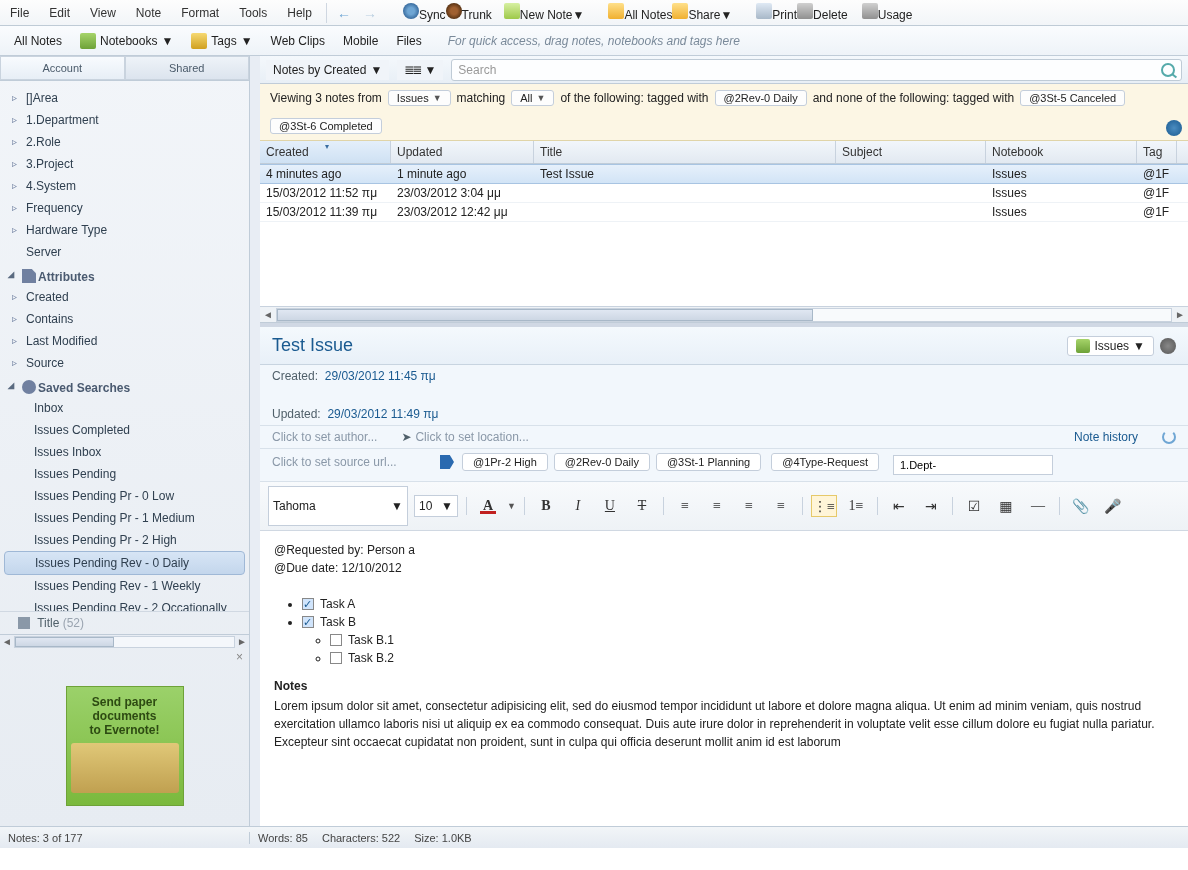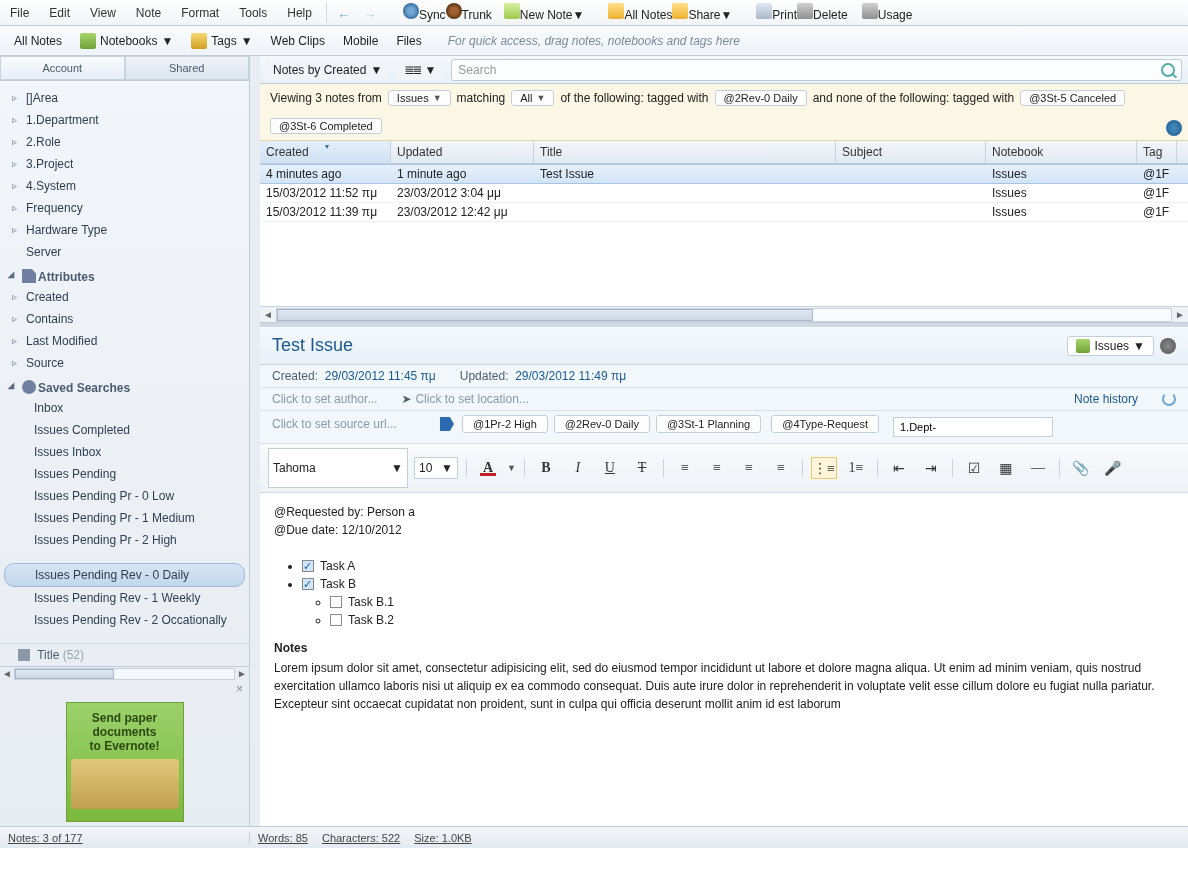--- a/index.html
+++ b/index.html
@@ -26,28 +26,28 @@
 .account-tabs .tab.active{ background:linear-gradient(#f8fbfe,#e7eef6);}
 .tree { padding:6px 4px; font-size:12px; color:#304050; overflow:auto;}
 .tree .tree-item { padding:2px 4px 2px 22px; position:relative; line-height:18px;}
 .tree .tree-item.expandable::before{ content:"▹"; position:absolute; left:8px; top:2px; font-size:10px; color:#7080a0;}
 .tree .section-head { font-weight:bold; color:#4a5a70; padding:6px 4px 2px 18px; position:relative;}
 .tree .section-head::before{ content:"◢"; position:absolute; left:4px; top:7px; font-size:8px; color:#5a6a80;}
 .tree .section-head .little-icon{ width:14px; height:14px; display:inline-block; vertical-align:-2px; margin-right:2px;}
 .tree .sticon-attr{ background:#7080a0; clip-path: polygon(0 0,70% 0,100% 30%,100% 100%,0 100%);}
 .tree .sticon-search{ background:#7080a0; border-radius:50%; position:relative;}
 .tree .saved-item { padding:2px 4px 2px 30px; line-height:18px;}
-.tree .saved-item.selected{ background:linear-gradient(#d7e5f5,#c3d6ec); border:1px solid #9fb8d6; border-radius:10px;margin-top:12px;}
+.tree .saved-item.selected{ background:linear-gradient(#d7e5f5,#c3d6ec); border:1px solid #9fb8d6; border-radius:4px;}
 .trash-row{ padding:4px 4px 4px 18px; color:#50606a; border-top:1px solid #d0d8e2;}
 .trash-row .cnt{ color:#9aa4b0;}
 .sb-scroll{ height:14px; background:#e8edf4; border-top:1px solid #c0ccd8; display:flex; align-items:center; justify-content:space-between; padding:0 2px; font-size:10px; color:#666;}
 .sb-scroll .track{ flex:1; height:12px; background:#f4f7fb; border:1px solid #c8d2de; margin:0 2px; position:relative;}
 .sb-scroll .thumb{ position:absolute; top:0; left:0; width:45%; height:100%; background:linear-gradient(#e0e7f2,#cdd7e4); border:1px solid #a8b8c8;}
 .close-x{ text-align:right; padding:2px 6px; color:#888;}
-.promo{ margin:4px auto; width:118px; height:120px; background:linear-gradient(#9bd16a,#7ab93d); border:1px solid #6ea238; text-align:center; padding:8px 4px; font-weight:bold; color:#2d4a12; font-size:12px;}
+.promo{ margin:20px auto; width:118px; height:120px; background:linear-gradient(#9bd16a,#7ab93d); border:1px solid #6ea238; text-align:center; padding:8px 4px; font-weight:bold; color:#2d4a12; font-size:12px;}
 .main { flex:1; display:flex; flex-direction:column; background:#fff;}
 .viewbar{ display:flex; align-items:center; height:28px; background:linear-gradient(#f4f8fc,#e8eff6); border-bottom:1px solid #c0ccd8; padding:0 6px; gap:8px;}
 .viewbar .dropdown{ background:#f0f4f9; border:1px solid transparent; padding:2px 6px; display:flex; align-items:center; gap:4px;}
 .search-box{ flex:1; height:22px; display:flex; align-items:center; background:#fdfeff; border:1px solid #bfcbd6; border-radius:3px; padding:0 6px; color:#999;}
 .search-box .mag{ width:14px; height:14px; border:2px solid #5aa; border-radius:50%; margin-left:auto; position:relative;}
 .search-box .mag::after{content:""; position:absolute; width:5px; height:2px; background:#5aa; bottom:-2px; right:-4px; transform:rotate(40deg);}
 .filterbar{ padding:6px 10px; background:#fcf6e4; border-bottom:1px solid #e0d4a8; font-size:12px; display:flex; flex-wrap:wrap; align-items:center; gap:6px; position:relative;}
 .pill{ display:inline-flex; align-items:center; gap:4px; background:#fdfdfd; border:1px solid #c4cedb; border-radius:3px; padding:1px 8px; font-size:11px;}
 .pill .dd{ font-size:9px; color:#555;}
 .filterbar .person-ic{ position:absolute; right:6px; bottom:4px; width:16px; height:16px; background:radial-gradient(circle,#4a8cc0,#1a5a90); border-radius:50%;}
@@ -62,21 +62,21 @@
 .nl-row.sel{ background:linear-gradient(#e6f0fb,#d2e4f6); border-top:1px solid #a8c4e2; border-bottom:1px solid #a8c4e2;}
 .nl-scroll{ height:16px; display:flex; align-items:center; border-top:1px solid #c8d2de; background:#eef2f6;}
 .nl-scroll .arr{ width:16px; text-align:center; color:#666; font-size:10px;}
 .nl-scroll .trk{ flex:1; height:14px; border:1px solid #c8d2de; background:#f8fafc; position:relative;}
 .nl-scroll .thmb{ position:absolute; top:0; left:0; height:100%; width:60%; background:linear-gradient(#e0e7f2,#cdd7e4); border:1px solid #a8b8c8;}
 .editor{ flex:1; display:flex; flex-direction:column; border-top:4px solid #d0d8e4;}
 .ed-head{ background:linear-gradient(#f4f9fd,#e8f0f8); border-bottom:1px solid #c8d4e0; padding:8px 12px; display:flex; align-items:center; justify-content:space-between;}
 .ed-title{ color:#1a5a90; font-size:18px; font-weight:normal;}
 .nb-badge{ display:flex; align-items:center; gap:4px; background:#fff; border:1px solid #c4cedb; border-radius:3px; padding:2px 8px; font-size:12px;}
 .globe{ width:16px;height:16px;border-radius:50%; background:radial-gradient(circle,#888,#555); margin-left:6px;}
-.ed-meta{ background:#f2f7fc; border-bottom:1px solid #d8e1ea; padding:4px 12px; display:flex; gap:24px; font-size:12px; color:#50606a;}
+.ed-meta{ background:#f2f7fc; border-bottom:1px solid #d8e1ea; padding:4px 12px; display:flex; gap:24px; font-size:12px; color:#50606a;flex-direction:column;}
 .ed-meta .val{ color:#1a5a90;}
 .ed-meta2{ background:#f2f7fc; border-bottom:1px solid #d8e1ea; padding:4px 12px; display:flex; align-items:center; gap:24px; font-size:12px; color:#8a98a8; position:relative;}
 .ed-meta2 .hist{ margin-left:auto; color:#1a5a90;}
 .ed-meta2 .reload{ width:14px;height:14px; border:2px solid #6fa6d4; border-radius:50%; border-top-color:transparent;}
 .ed-tags{ background:#f2f7fc; border-bottom:1px solid #d8e1ea; padding:6px 12px; display:flex; align-items:flex-start; gap:8px;}
 .tagic{ width:14px; height:14px; background:#2a6ab0; clip-path:polygon(0 0,70% 0,100% 50%,70% 100%,0 100%);}
 .tagpill{ background:#fff; border:1px solid #c4cedb; border-radius:3px; padding:2px 10px; font-size:11px;}
 .taginput{ flex:0 0 160px; height:20px; border:1px solid #c4cedb; background:#fff; padding:0 6px; font-size:11px;}
 .ed-toolbar{ background:linear-gradient(#f8fafc,#eef2f6); border-bottom:1px solid #d0d8e2; padding:4px 8px; display:flex; align-items:center; gap:6px;}
 .font-sel{ width:140px; height:40px; border:1px solid #c4cedb; background:#fff; padding:0 4px; font-size:12px; display:flex; align-items:center; justify-content:space-between;}
@@ -86,21 +86,21 @@
 .tbsep{ width:1px; height:18px; background:#c8d2de; margin:0 2px;}
 .underA{ position:relative;}
 .underA::after{content:""; position:absolute; bottom:2px; left:4px; right:4px; height:3px; background:#c02020;}
 .ed-body{ flex:1; padding:10px 14px; font-size:12px; line-height:1.5; overflow:auto; background:#fff;}
 .ed-body ul{ margin-left:28px; list-style:disc;}
 .ed-body ul ul{ list-style:circle; margin-left:28px;}
 .chk{ width:12px; height:12px; border:1px solid #888; display:inline-block; vertical-align:-2px; margin-right:6px; background:#fff; position:relative;}
 .chk.checked{ background:#d0e4fb;}
 .chk.checked::after{content:"✓"; position:absolute; top:-3px; left:0; font-size:11px; color:#1a5a90;}
 .ed-body h4{ font-size:12px; font-weight:bold; margin:10px 0 2px 0;}
-.statusbar{ height:22px; background:linear-gradient(#f2f5f8,#e4eaf1); border-top:1px solid #c0ccd8; display:flex; align-items:center; font-size:11px; color:#444;text-decoration:underline;}
+.statusbar{ height:22px; background:linear-gradient(#f2f5f8,#e4eaf1); border-top:1px solid #c0ccd8; display:flex; align-items:center; font-size:11px; color:#444;}
 .statusbar .segL{ width:250px; padding:0 8px; border-right:1px solid #c0ccd8;}
 .statusbar .segR{ flex:1; padding:0 8px; display:flex; gap:14px;}
 .col-created{width:131px;} .col-updated{width:143px;} .col-title{width:302px;} .col-subject{width:150px;} .col-notebook{width:151px;} .col-tag{width:40px;}
 .splitter{ width:10px; background:#e8edf4;}
 .navarrow{ color:#6fa6d4; font-size:14px; padding:0 6px;}
 </style>
 </head>
 <body>
 
 <div class="menubar">

